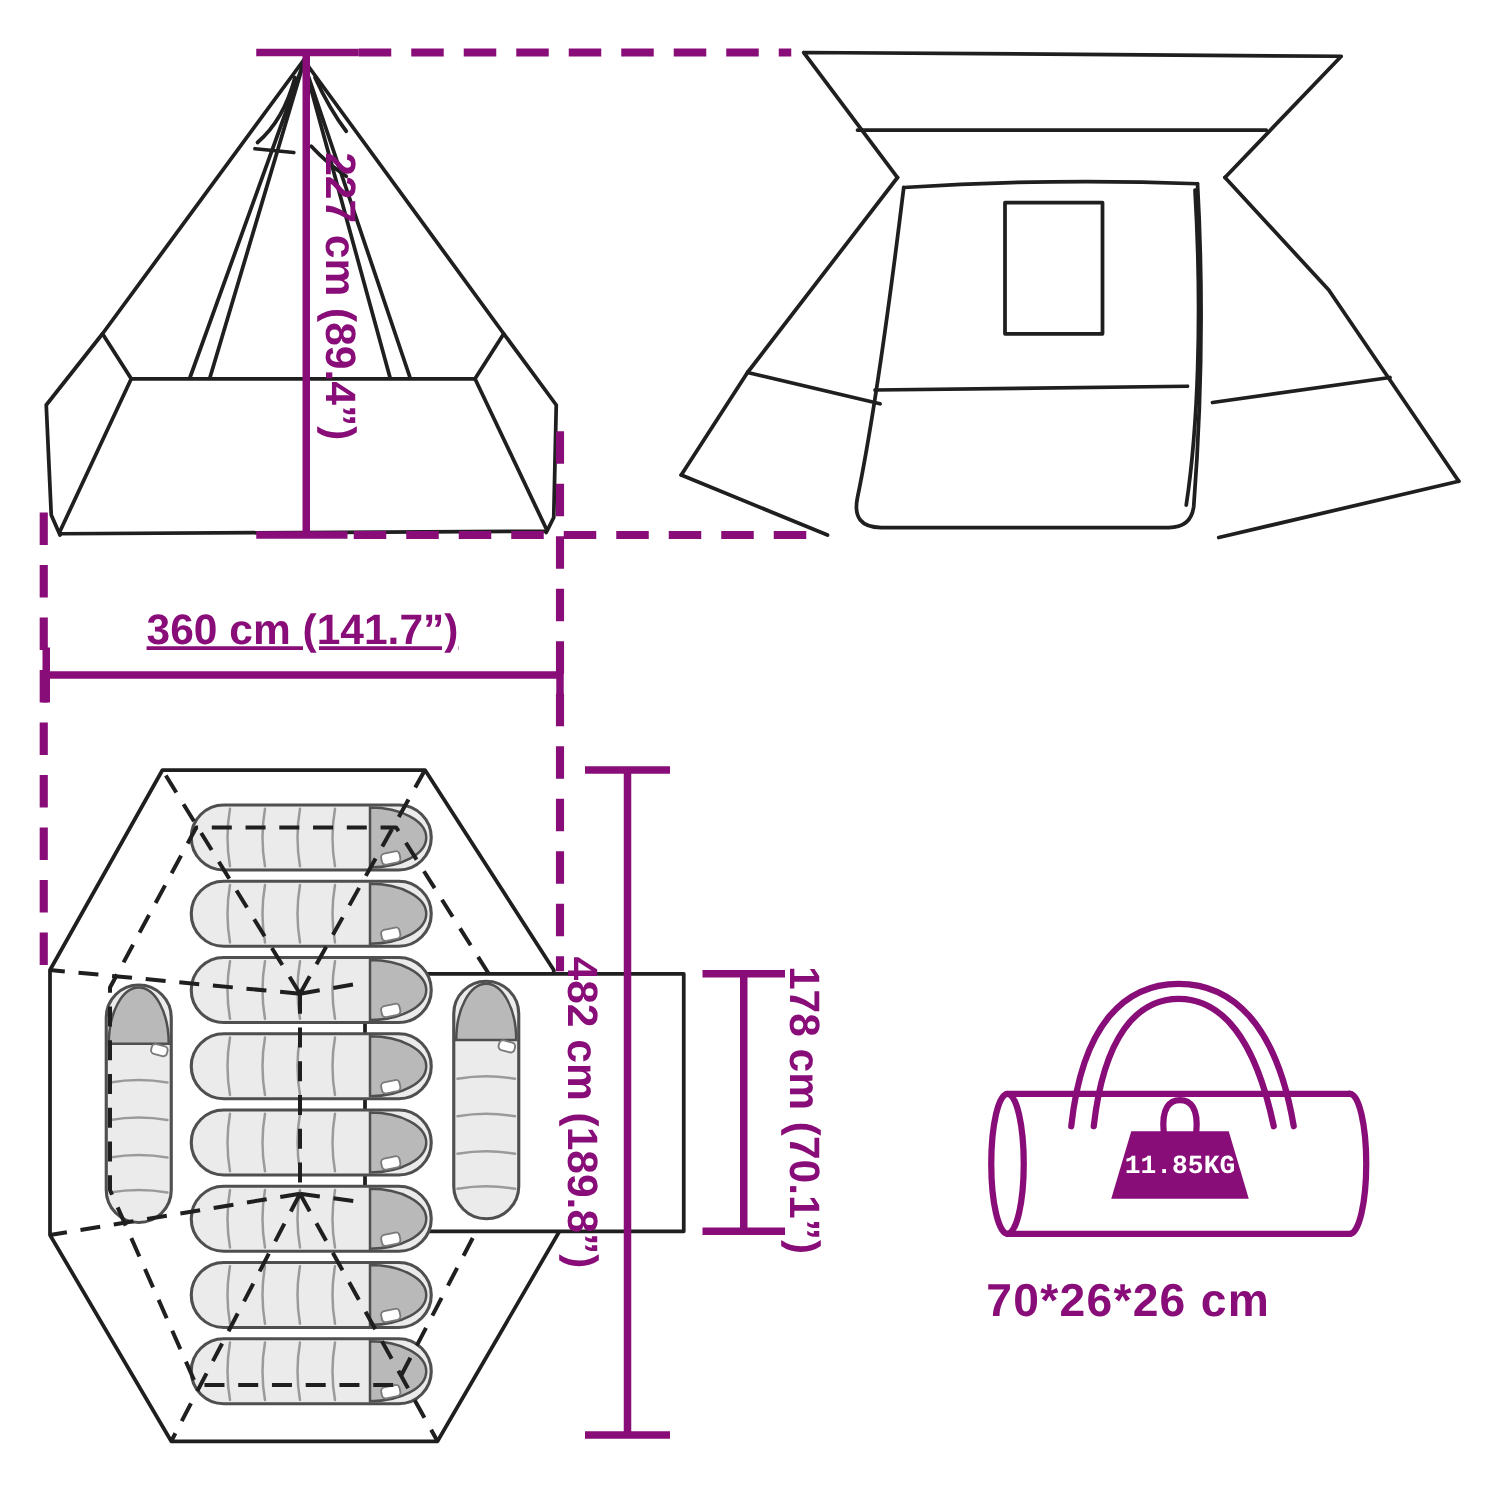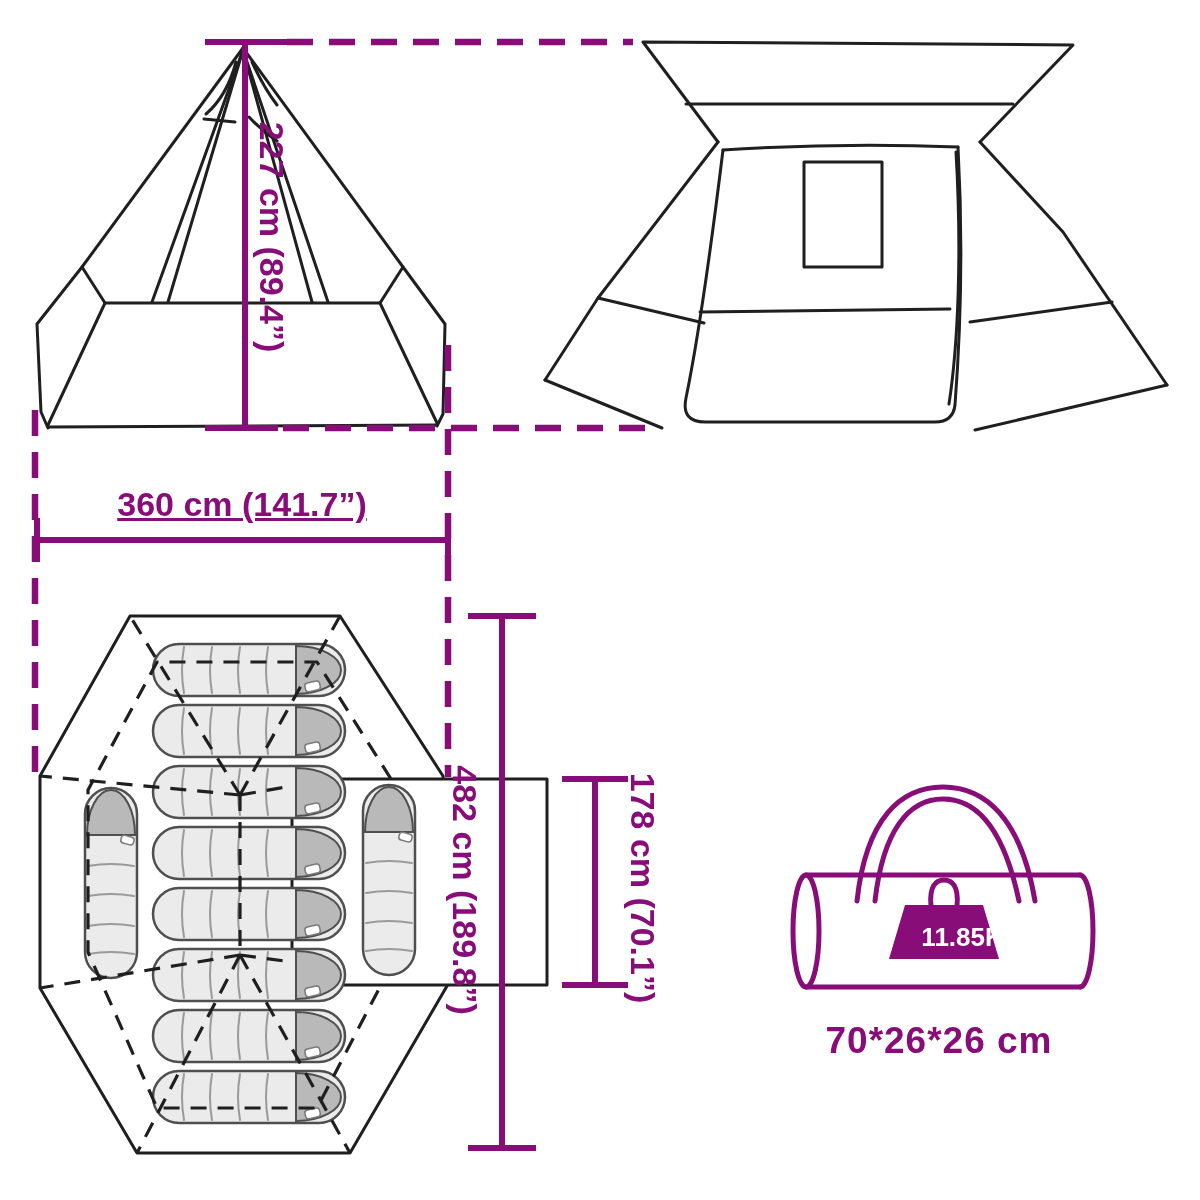--- a/index.html
+++ b/index.html
@@ -19,24 +19,24 @@
   .acc-fill { fill:var(--accent); stroke:none; }
   .whitefill { fill:#ffffff; }
   .bagbody { fill:var(--bagfill); stroke:#4f4f4f; stroke-width:2.5; }
   .bagcap  { fill:var(--bagcap); stroke:#4f4f4f; stroke-width:2; }
   .bagtag  { fill:#ffffff; stroke:#7a7a7a; stroke-width:1.5; }
   .dim {
     position:absolute; color:var(--accent); font-weight:bold; font-size:34px;
     white-space:nowrap; text-align:center; line-height:1.1;
   }
   .rot90 { transform:rotate(90deg); }
-  .wt  { position:absolute; color:#ffffff; font-weight:bold; font-size:26px;
-         white-space:nowrap; text-align:right; }
+  .wt  { position:absolute; color:#ffffff; font-weight:bold; font-size:21px;
+         white-space:nowrap; text-align:center;font-family:Liberation Mono, monospace; }
   .pkg { position:absolute; color:var(--accent); font-weight:bold; font-size:37px;
-         white-space:nowrap; text-align:center; letter-spacing:1px; }
+         white-space:nowrap; text-align:left; letter-spacing:1px; }
 </style>
 </head>
 <body>
 
 <div class="canvas">
 
 <svg width="1200" height="1200" viewBox="0 0 1200 1200">
 
   <defs>
 

